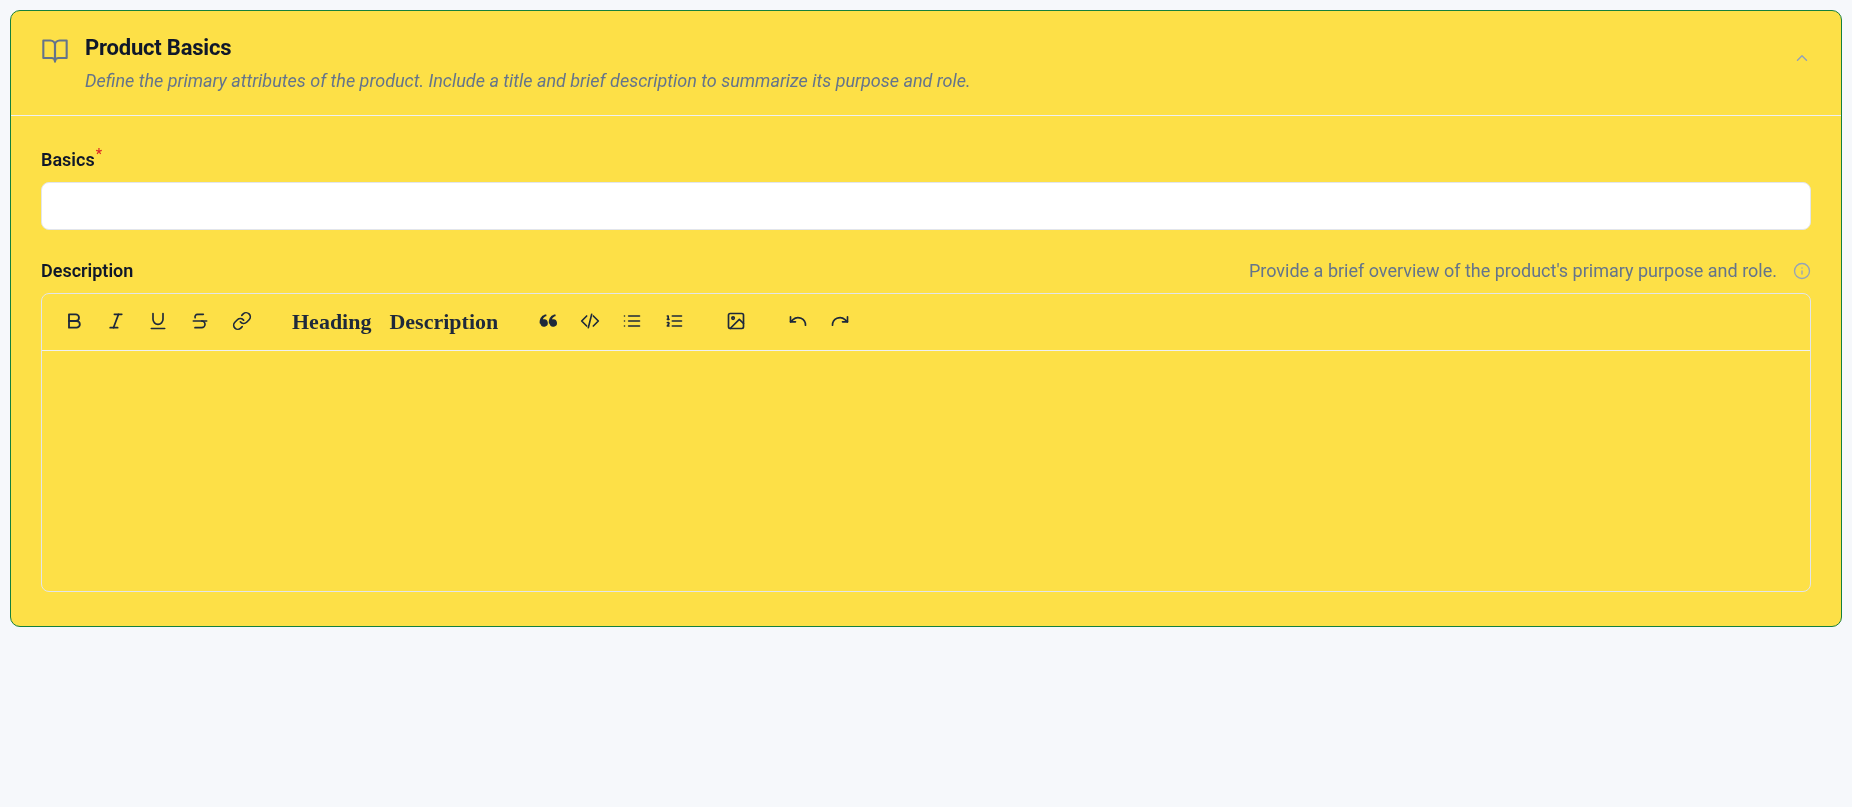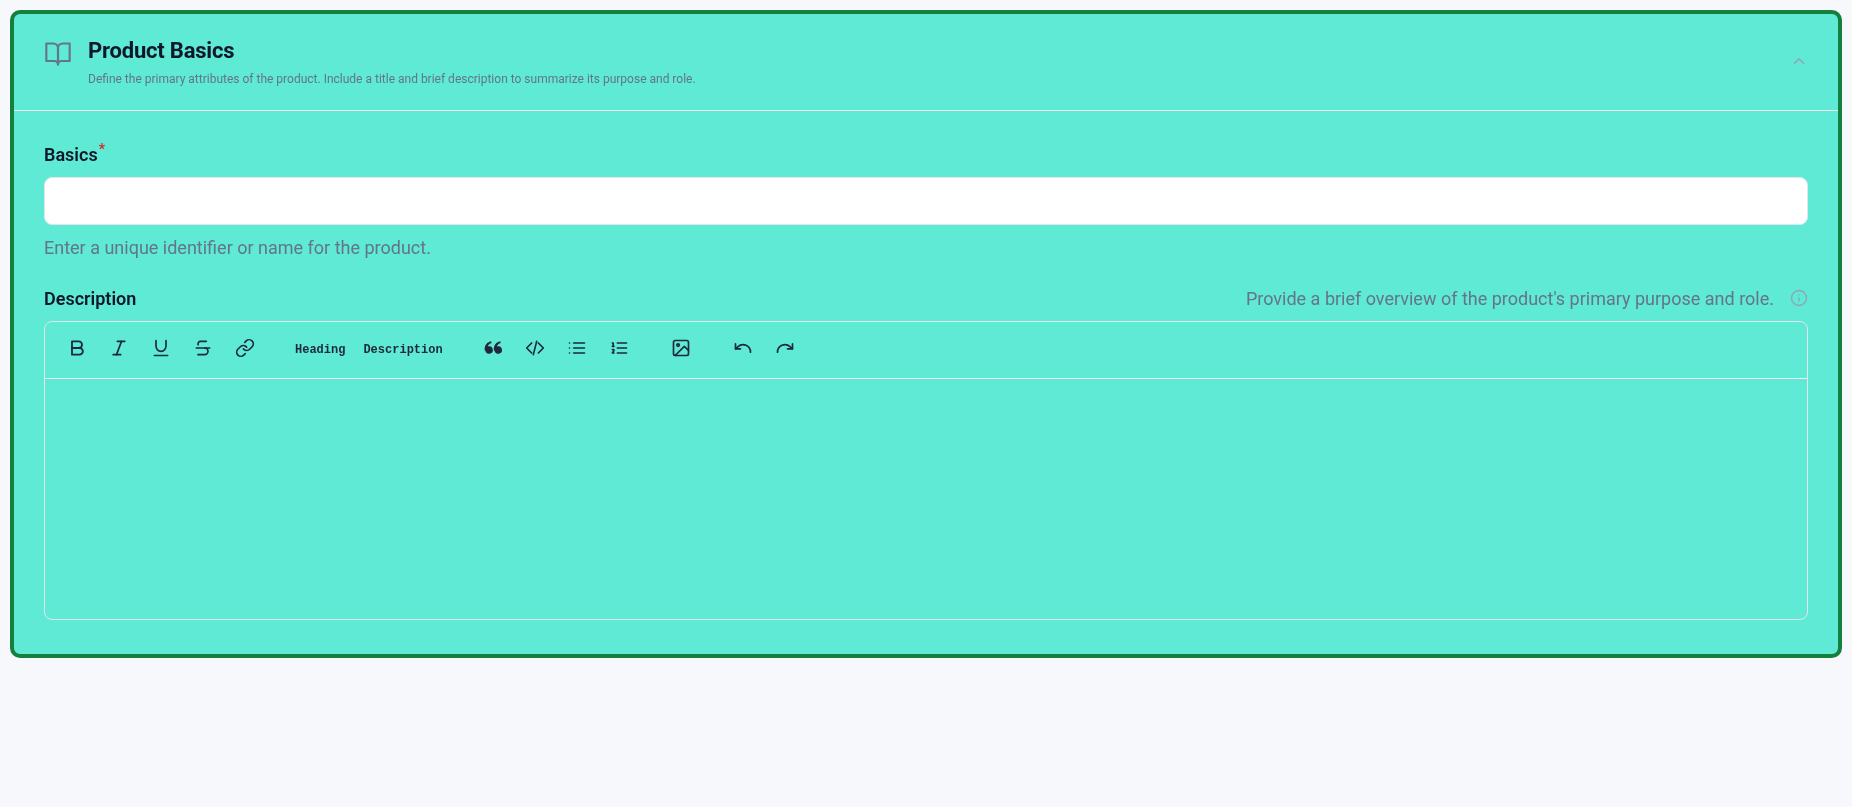--- a/index.html
+++ b/index.html
@@ -7,22 +7,22 @@
       margin: 0;
       padding: 0;
     }
     body {
       font-family: -apple-system, BlinkMacSystemFont, "Segoe UI", Roboto, "Helvetica Neue", Arial, sans-serif;
       background: #f6f8fb;
       padding: 10px;
       color: #1e293b;
     }
     .card {
-      background: #5eead4;
-      border: 4px solid #15803d;
+      background: #fde047;
+      border: 1px solid #15803d;
       border-radius: 10px;
       overflow: hidden;
     }
     .card-header {
       display: flex;
       align-items: flex-start;
       padding: 24px 30px 22px 30px;
       border-bottom: 1px solid #eef0f3;
       position: relative;
     }
@@ -38,23 +38,24 @@
       flex: 1;
     }
     .header-title {
       font-size: 22px;
       font-weight: 700;
       color: #0f172a;
       margin-bottom: 8px;
       letter-spacing: -0.2px;
     }
     .header-subtitle {
-      font-size: 12px;
+      font-size: 18px;
       color: #64748b;
       line-height: 1.4;
+      font-style: italic;
     }
     .chevron {
       color: #94a3b8;
       width: 18px;
       height: 18px;
       margin-top: 14px;
       margin-left: 20px;
       flex-shrink: 0;
     }
     .card-body {
@@ -137,26 +138,26 @@
     }
     .tool-btn svg {
       width: 20px;
       height: 20px;
     }
     .tool-text-btn {
       background: none;
       border: none;
       height: 36px;
       padding: 0 6px;
-      font-size: 12px;
+      font-size: 22px;
       font-weight: 600;
       color: #1e293b;
       cursor: pointer;
       border-radius: 4px;
-      font-family: Liberation Mono, monospace;
+      font-family: Liberation Serif, serif;
     }
     .tool-gap {
       width: 14px;
     }
     .editor-content {
       min-height: 240px;
       padding: 14px;
       outline: none;
       font-size: 16px;
     }
@@ -186,21 +187,20 @@
 
   <div class="card-body">
 
     <div class="field">
       <div class="field-label-row">
         <label class="field-label">
           <span>Basics</span><span class="required">*</span>
         </label>
       </div>
       <input type="text" class="text-input" value="" style="">
-      <p class="field-help">Enter a unique identifier or name for the product.</p>
     </div>
 
     <div class="field" style="margin-bottom:4px;">
       <div class="field-label-row">
         <label class="field-label">Description</label>
         <div class="field-hint-right">
           <span class="field-hint-text">Provide a brief overview of the product's primary purpose and role.</span>
           <span class="info-icon">
             <svg viewBox="0 0 24 24" fill="none" stroke="currentColor" stroke-width="1.8" stroke-linecap="round" stroke-linejoin="round">
               <circle cx="12" cy="12" r="10"></circle>

